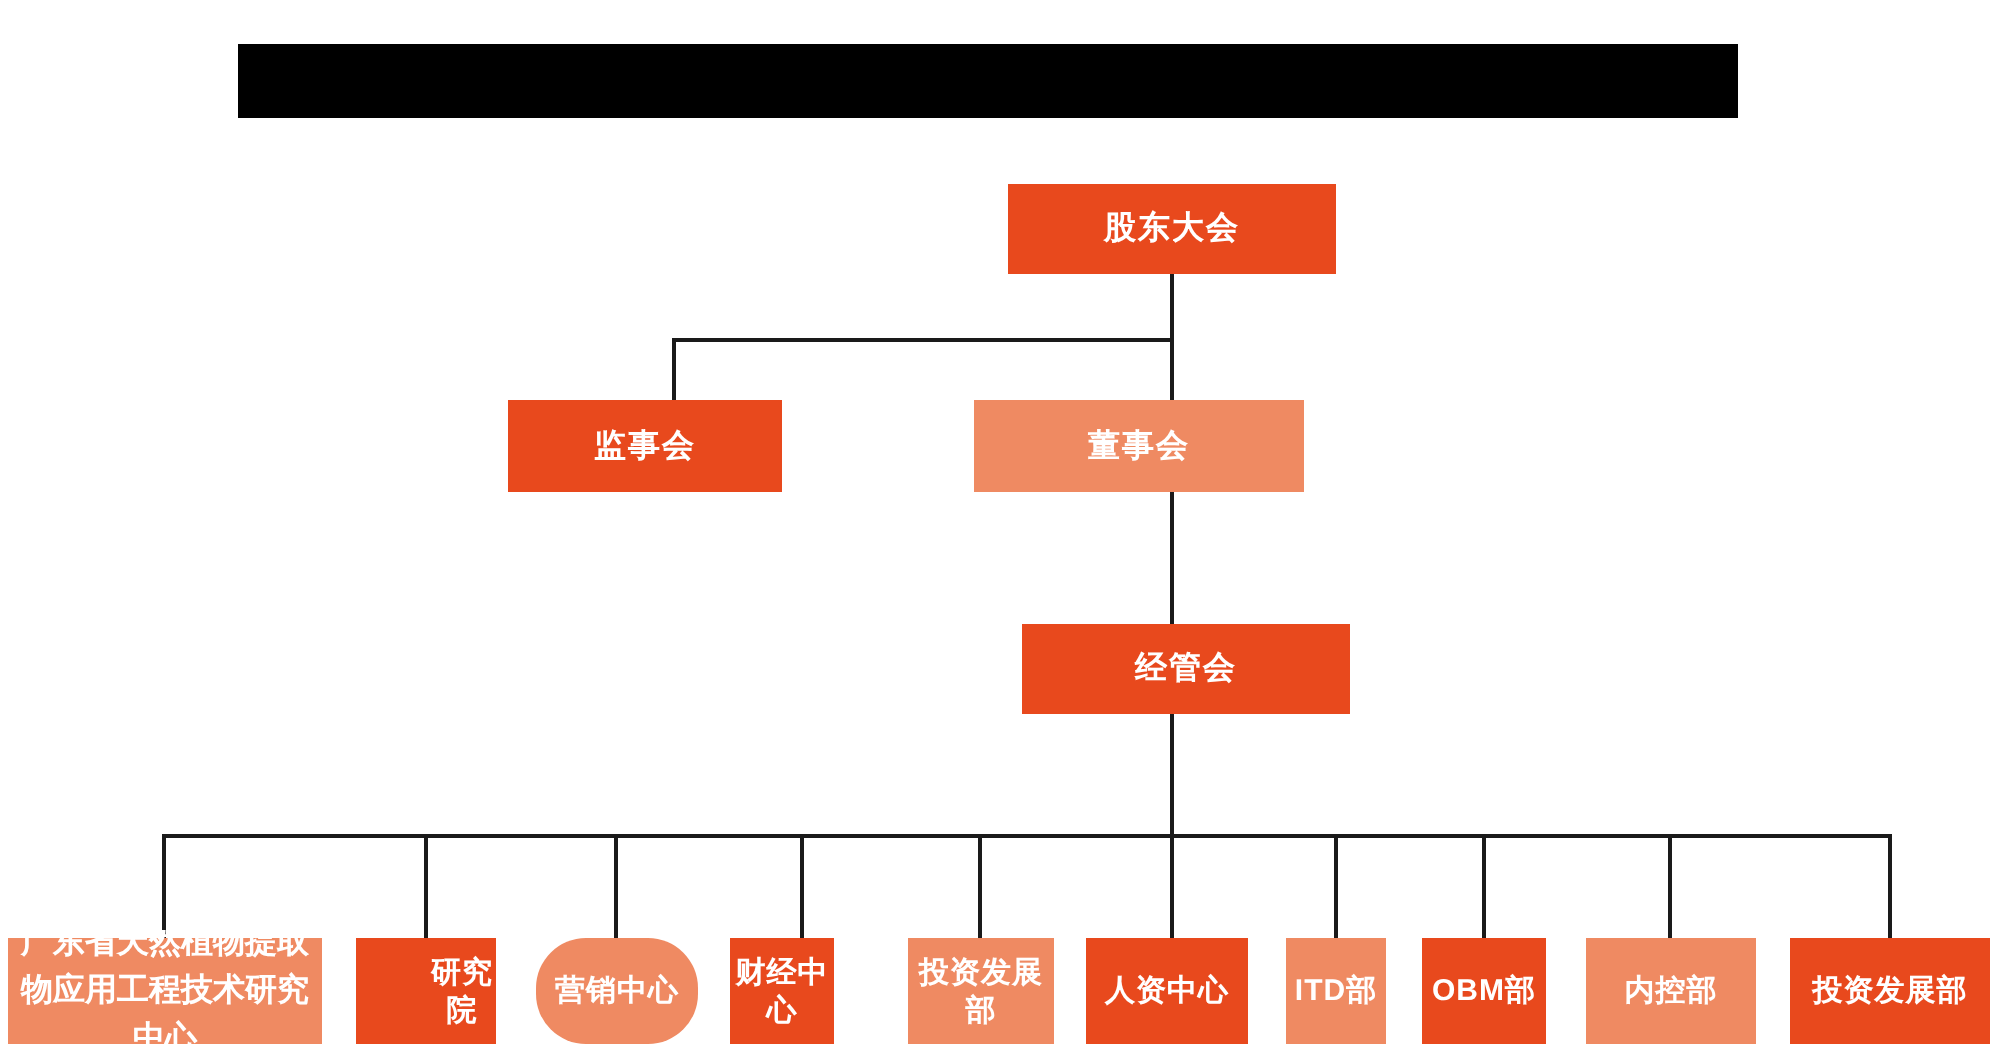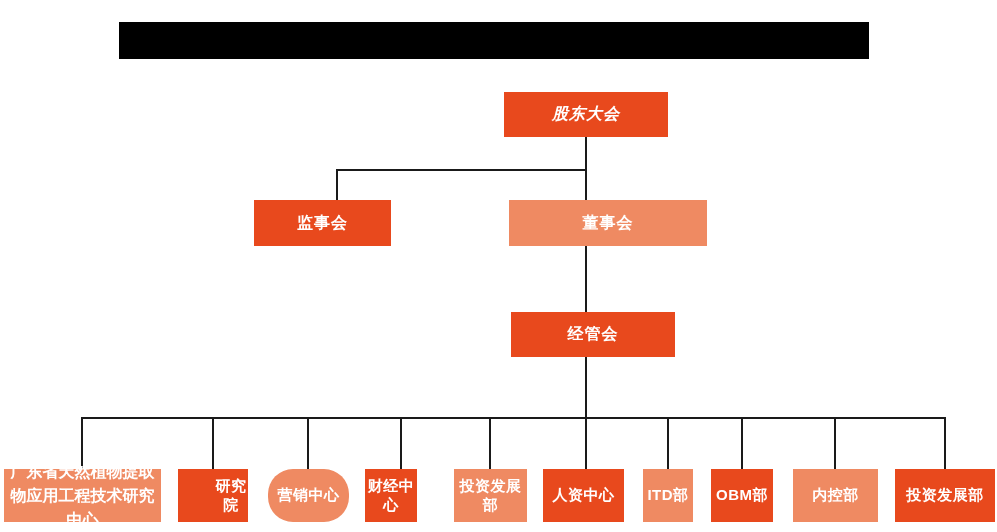--- a/index.html
+++ b/index.html
@@ -27,24 +27,24 @@
     font-size: 16px;
     text-align: center;
     box-sizing: border-box;
     letter-spacing: 1px;
   }
   .dark  { background: #E8491D; }
   .light { background: #EF8A62; }
   .line  { position: absolute; background: #1a1a1a; }
 
   
-  .n-shareholders { left: 504px; top: 92px;  width: 164px; height: 45px; font-style: italic; }
+  .n-shareholders { left: 504px; top: 92px;  width: 164px; height: 45px; }
   
   .n-supervisory  { left: 254px; top: 200px; width: 137px; height: 46px; }
-  .n-board        { left: 509px; top: 200px; width: 198px; height: 46px; }
+  .n-board        { left: 487px; top: 200px; width: 165px; height: 46px; }
   
   .n-management   { left: 511px; top: 312px; width: 164px; height: 45px; }
 
   
   .dept { top: 469px; height: 53px; font-size: 15px; letter-spacing: 0.5px; }
   .d0 { left: 4px;   width: 157px; font-size: 16px; line-height: 1.5; letter-spacing: 0; padding: 0 2px; }
   .d1 { left: 178px; width: 70px; padding-left: 36px; }
   .d2 { left: 268px; width: 81px; border-radius: 25px; }
   .d3 { left: 365px; width: 52px; }
   .d4 { left: 454px; width: 73px; }

